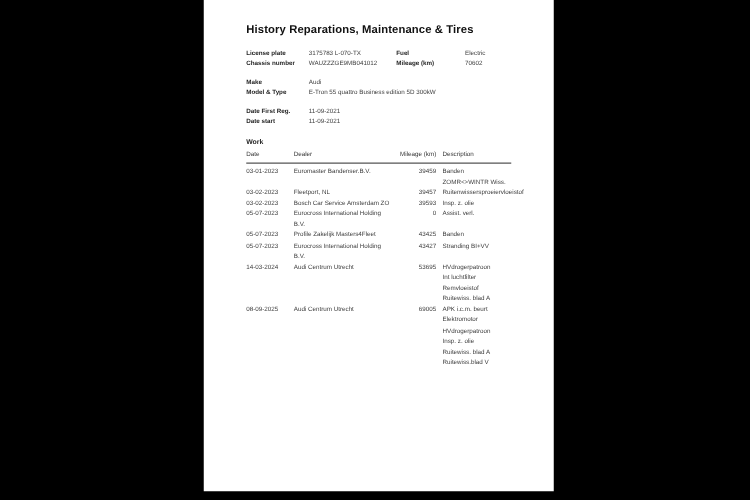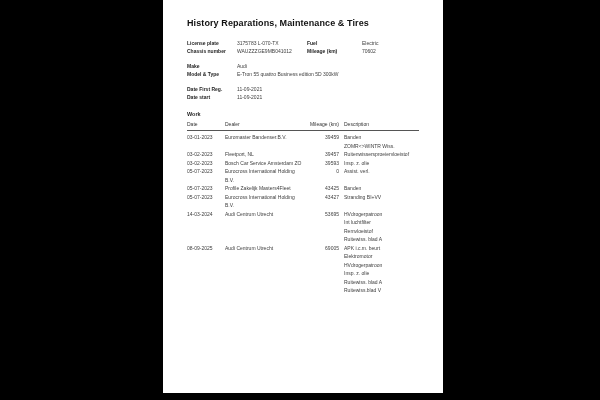--- a/index.html
+++ b/index.html
@@ -1,20 +1,20 @@
 <!DOCTYPE html>
 <html><head>
 <meta charset="utf-8">
 <style>
   * { margin:0; padding:0; box-sizing:border-box; }
   html,body { width:600px; height:400px; background:#000; overflow:hidden;
               font-family:"Liberation Sans", sans-serif; }
   .stage { position:relative; width:600px; height:400px; background:#000; }
   .card  { position:absolute; left:163px; top:0; width:280px; height:393px;
-           background:#ffffff; padding:0 24px; }
+           background:#ffffff; padding:0 34px; }
   .title { font-size:9px; font-weight:bold; color:#111; margin-top:18px; letter-spacing:0.1px; }
 
   .info-grid { display:grid; grid-template-columns:50px 70px 55px auto;
                font-size:5px; line-height:8px; color:#3d3d3d; }
   .info-grid.top   { margin-top:11px; }
   .info-grid.sect  { margin-top:7px; }
   .lbl { font-weight:bold; color:#1f1f1f; }
   .span3 { grid-column:2 / 5; }
 
   .work-title { font-size:5.5px; font-weight:bold; color:#1f1f1f; margin-top:10px; }

